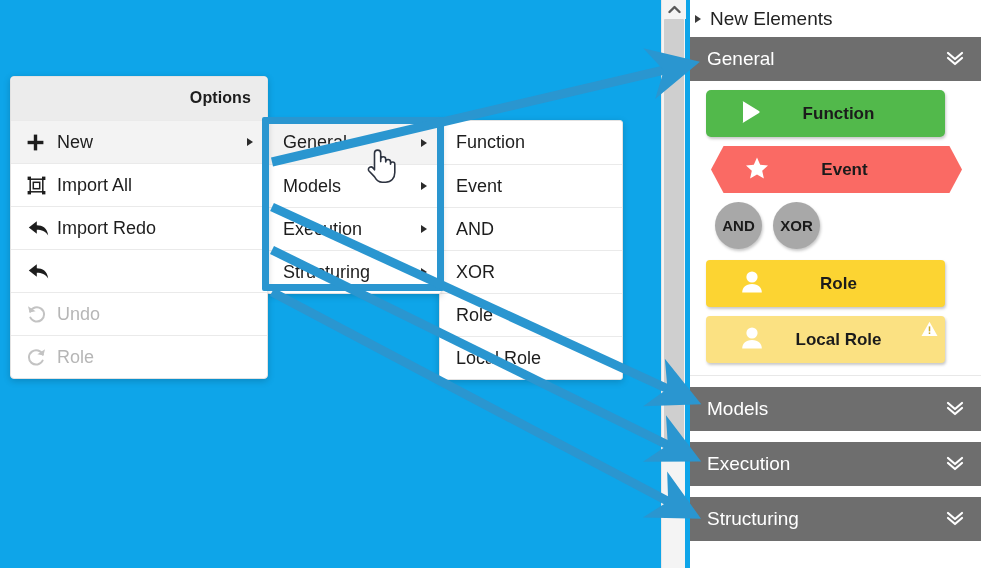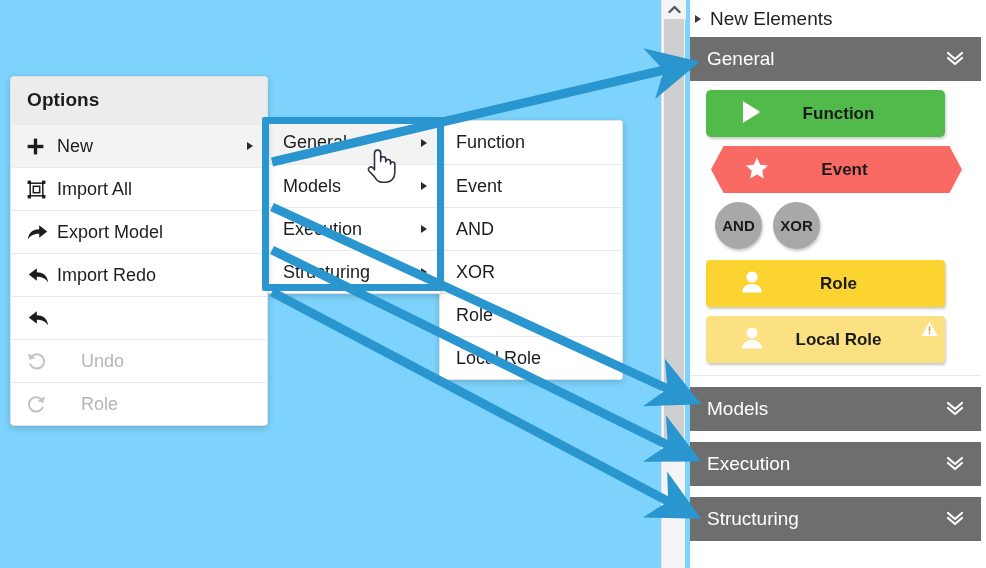--- a/index.html
+++ b/index.html
@@ -6,57 +6,58 @@
   html, body {
     margin: 0; padding: 0;
     width: 986px; height: 568px;
     overflow: hidden;
     background: #ffffff;
     font-family: "Liberation Sans", sans-serif;
   }
   #root {
     position: relative;
     width: 986px; height: 568px;
-    background: #7dd3fc;
+    background: #0ea5e9;
   }
 
   
   .ctx-menu {
     position: absolute;
     background: #ffffff;
     border: 1px solid #e2e2e2;
     border-radius: 4px;
     box-shadow: 0 2px 7px rgba(0,0,0,0.18);
   }
   #options-menu {
     left: 10px; top: 76px;
     width: 258px;
   }
   .ctx-header {
     padding: 12px 16px 13px 16px;
     background: #ececec;
     border-radius: 4px 4px 0 0;
-    font-size: 19px;
+    font-size: 16px;
     font-weight: bold;
     color: #1d1d1d;
     letter-spacing: .1px;
+    text-align: right;
   }
   .ctx-item {
     position: relative;
     display: flex;
     align-items: center;
     height: 43px;
     padding: 0 14px 0 16px;
     border-top: 1px solid #eaeaea;
     font-size: 18px;
     color: #1d1d1d;
     white-space: nowrap;
   }
   .ctx-item.hl { background: #f3f3f3; justify-content: flex-end; }
-  .ctx-item.disabled { color: #b6b6b6; gap: 24px; }
+  .ctx-item.disabled { color: #b6b6b6; }
   .ctx-ico {
     width: 30px;
     flex: 0 0 30px;
     display: flex;
     align-items: center;
     justify-content: flex-start;
     color: #1d1d1d;
     font-size: 17px;
   }
   .ctx-item.disabled .ctx-ico { color: #c3c3c3; }
@@ -455,28 +456,20 @@
           <rect x="6.3" y="6.3" width="6.4" height="6.4" fill="none" stroke="#1d1d1d" stroke-width="1.5"></rect>
           <rect x="0.6" y="0.6" width="3.4" height="3.4" fill="#1d1d1d"></rect>
           <rect x="15" y="0.6" width="3.4" height="3.4" fill="#1d1d1d"></rect>
           <rect x="0.6" y="15" width="3.4" height="3.4" fill="#1d1d1d"></rect>
           <rect x="15" y="15" width="3.4" height="3.4" fill="#1d1d1d"></rect>
         </svg>
       </span>
       <span class="ctx-label">Import All</span>
     </div>
 
-    <div class="ctx-item">
-      <span class="ctx-ico">
-        <svg width="21" height="17" viewBox="0 0 21 17">
-          <path d="M0.8 15.5 C1.6 8.2 6.6 5.3 12.2 5.3 L12.2 1.3 L20.2 7.6 L12.2 13.7 L12.2 9.7 C7.4 9.7 3.6 11.1 0.8 15.5 Z" fill="#1d1d1d"></path>
-        </svg>
-      </span>
-      <span class="ctx-label">Export Model</span>
-    </div>
 
     <div class="ctx-item">
       <span class="ctx-ico">
         <svg width="22" height="17" viewBox="0 0 22 17">
           <path d="M21.2 15.5 C20.4 8.2 15.4 5.3 9.8 5.3 L9.8 1.3 L1.8 7.6 L9.8 13.7 L9.8 9.7 C14.6 9.7 18.4 11.1 21.2 15.5 Z" fill="#1d1d1d"></path>
         </svg>
       </span>
       <span class="ctx-label">Import Redo</span>
     </div>
 

